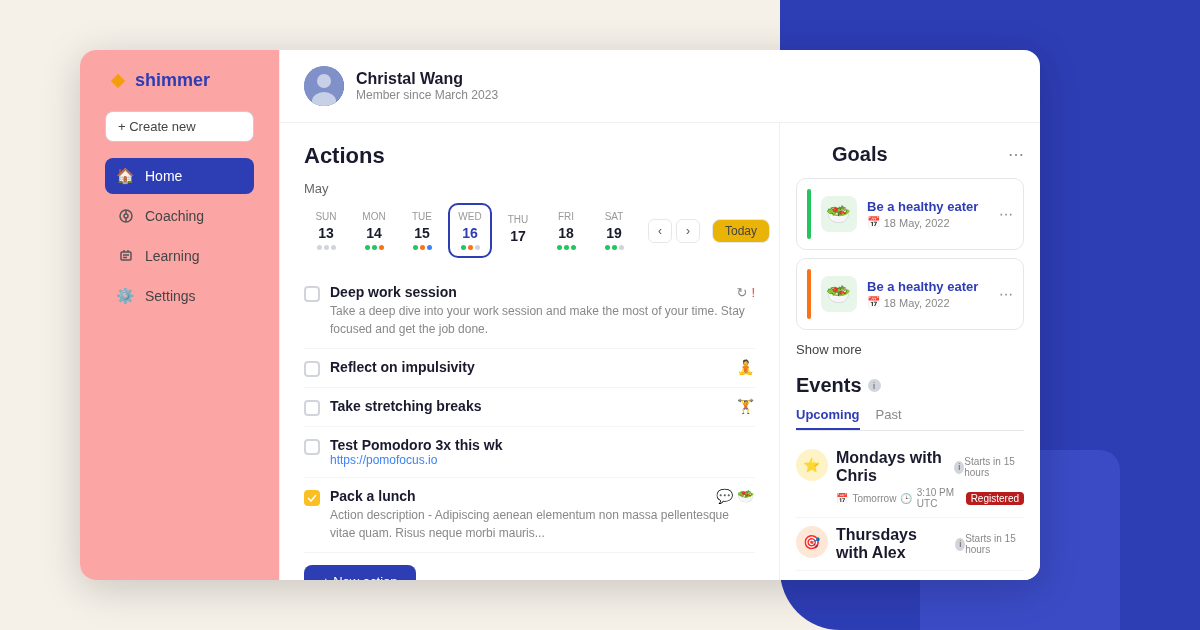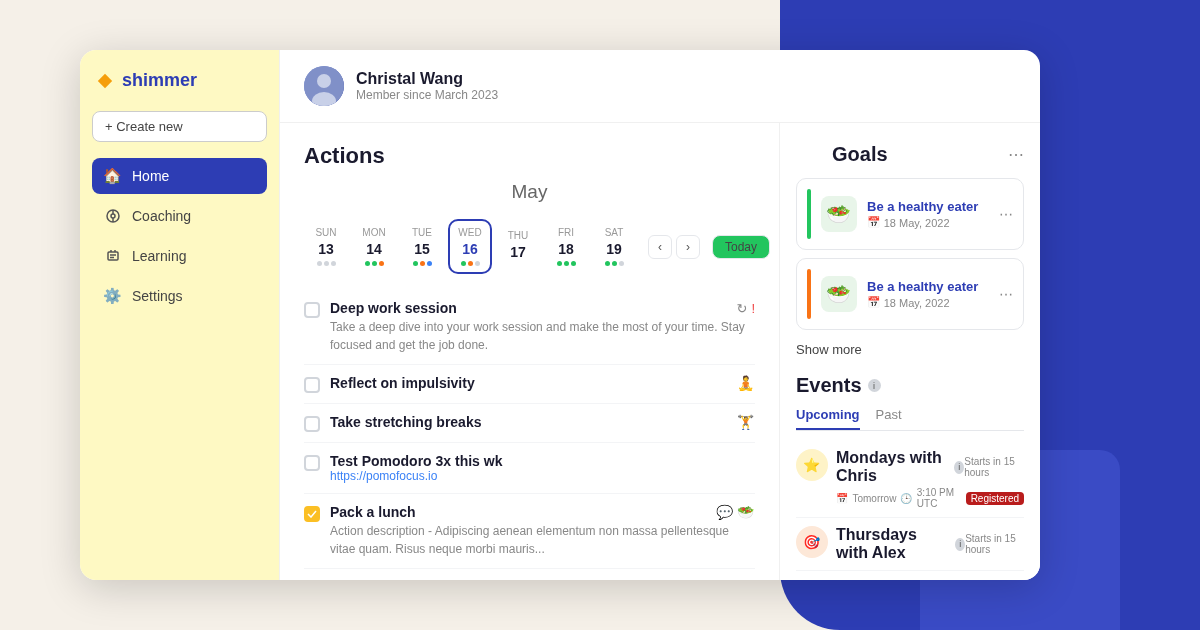--- a/index.html
+++ b/index.html
@@ -46,23 +46,23 @@
       display: flex;
       box-shadow: 0 8px 40px rgba(0,0,0,0.18);
       overflow: hidden;
       margin-left: -80px;
     }
 
     
     .sidebar {
       width: 200px;
       min-width: 200px;
-      background: #fef9c3;
+      background: #fca5a5;
       border-right: 1px solid #f0f0f0;
-      padding: 20px 12px;
+      padding: 20px 25px;
       display: flex;
       flex-direction: column;
       gap: 4px;
     }
     .logo {
       display: flex;
       align-items: center;
       gap: 8px;
       margin-bottom: 16px;
       padding-left: 4px;
@@ -181,25 +181,24 @@
       font-weight: 700;
       color: #1a1a2e;
       margin-bottom: 12px;
     }
 
     
     .calendar-section {
       margin-bottom: 16px;
     }
     .cal-month {
-      font-size: 19px;
+      font-size: 13px;
       color: #666;
-      margin-bottom: 16px;
+      margin-bottom: 7px;
       font-weight: 500;
-      text-align: center;
     }
     .cal-week {
       display: flex;
       align-items: center;
       gap: 4px;
     }
     .cal-day {
       display: flex;
       flex-direction: column;
       align-items: center;
@@ -258,21 +257,21 @@
       font-size: 12px;
       color: #555;
       background: #fff;
     }
     .today-btn {
       border: 1px solid #e5e7eb;
       border-radius: 8px;
       padding: 4px 12px;
       font-size: 12px;
       color: #444;
-      background: #22c55e;
+      background: #eab308;
       cursor: pointer;
       margin-left: auto;
     }
 
     
     .action-item {
       display: flex;
       align-items: flex-start;
       gap: 10px;
       padding: 10px 0;

